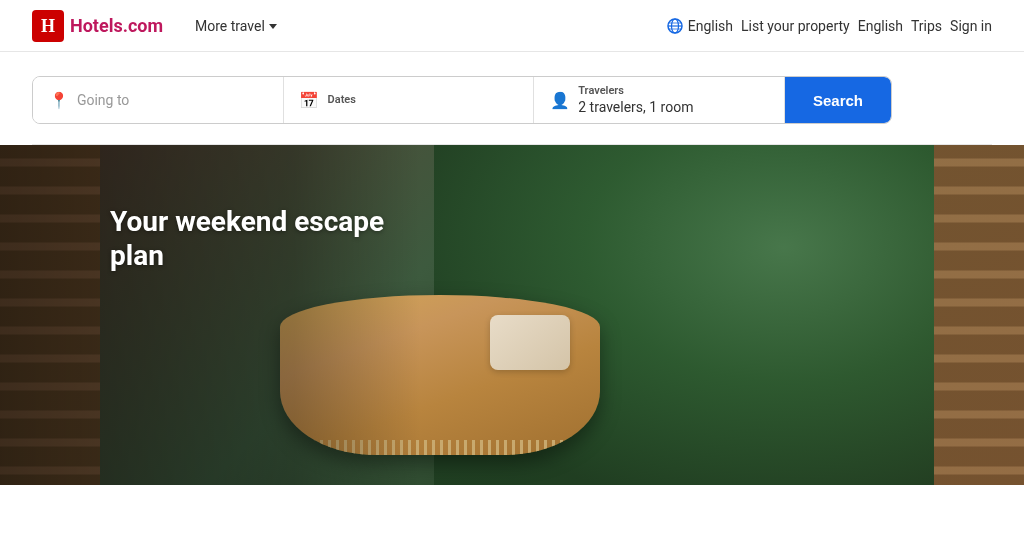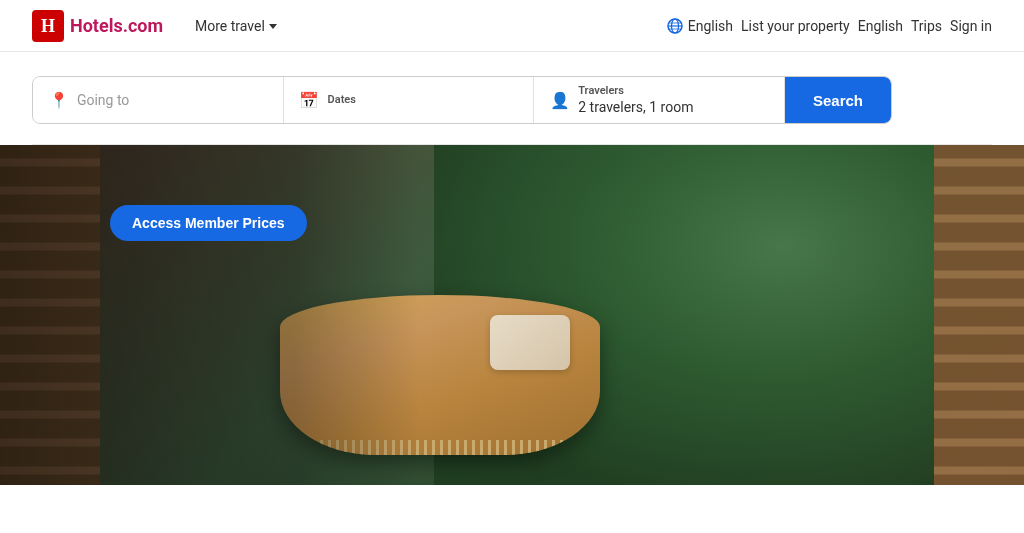--- a/index.html
+++ b/index.html
@@ -337,15 +337,15 @@
   <div class="hero-bg"></div>
   <div class="blind-left"></div>
   <div class="foliage"></div>
   <div class="hammock-body">
     <div class="hammock-fringe"></div>
     <div class="hammock-pillow"></div>
   </div>
   <div class="blind-right"></div>
   <div class="hero-overlay"></div>
   <div class="hero-content">
-    <button class="hero-cta">Access Member Prices</button>
+    <h2 class="hero-title">Your weekend escape plan</h2>
   </div>
 </section>
 
 </body></html>

